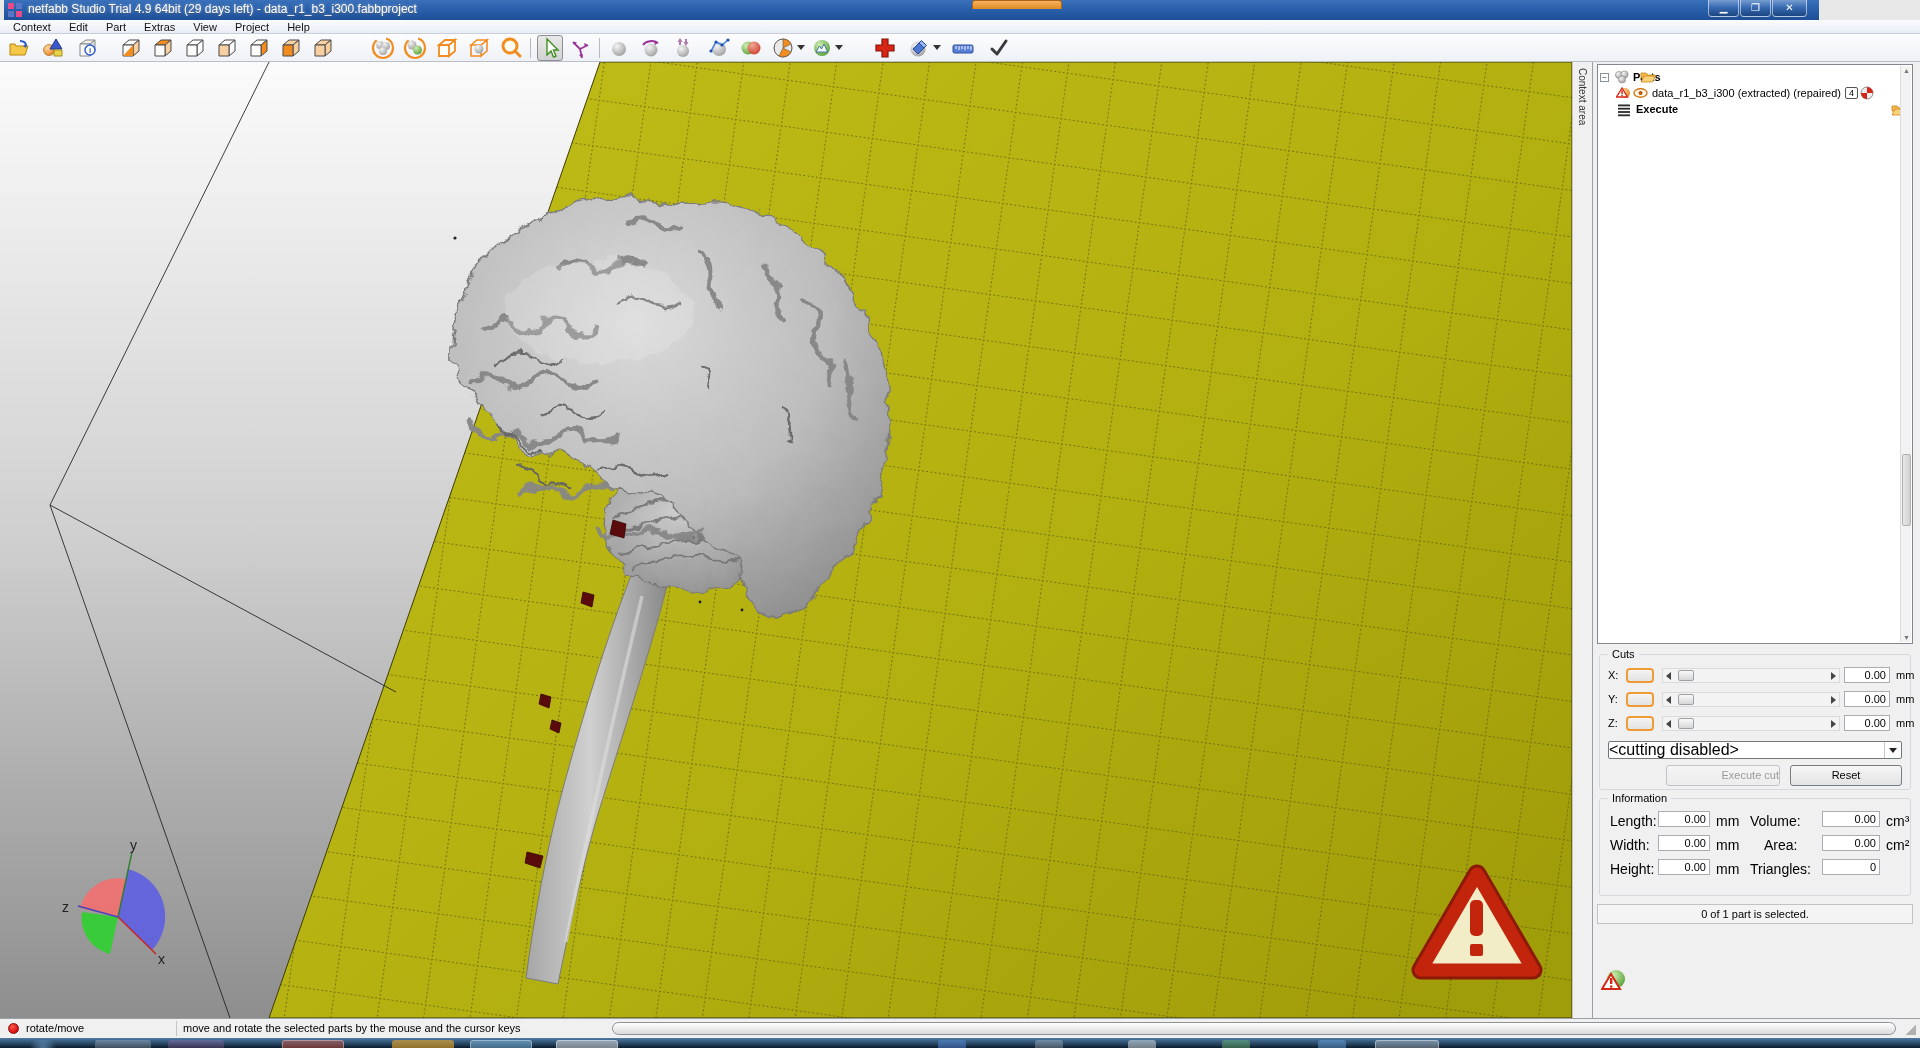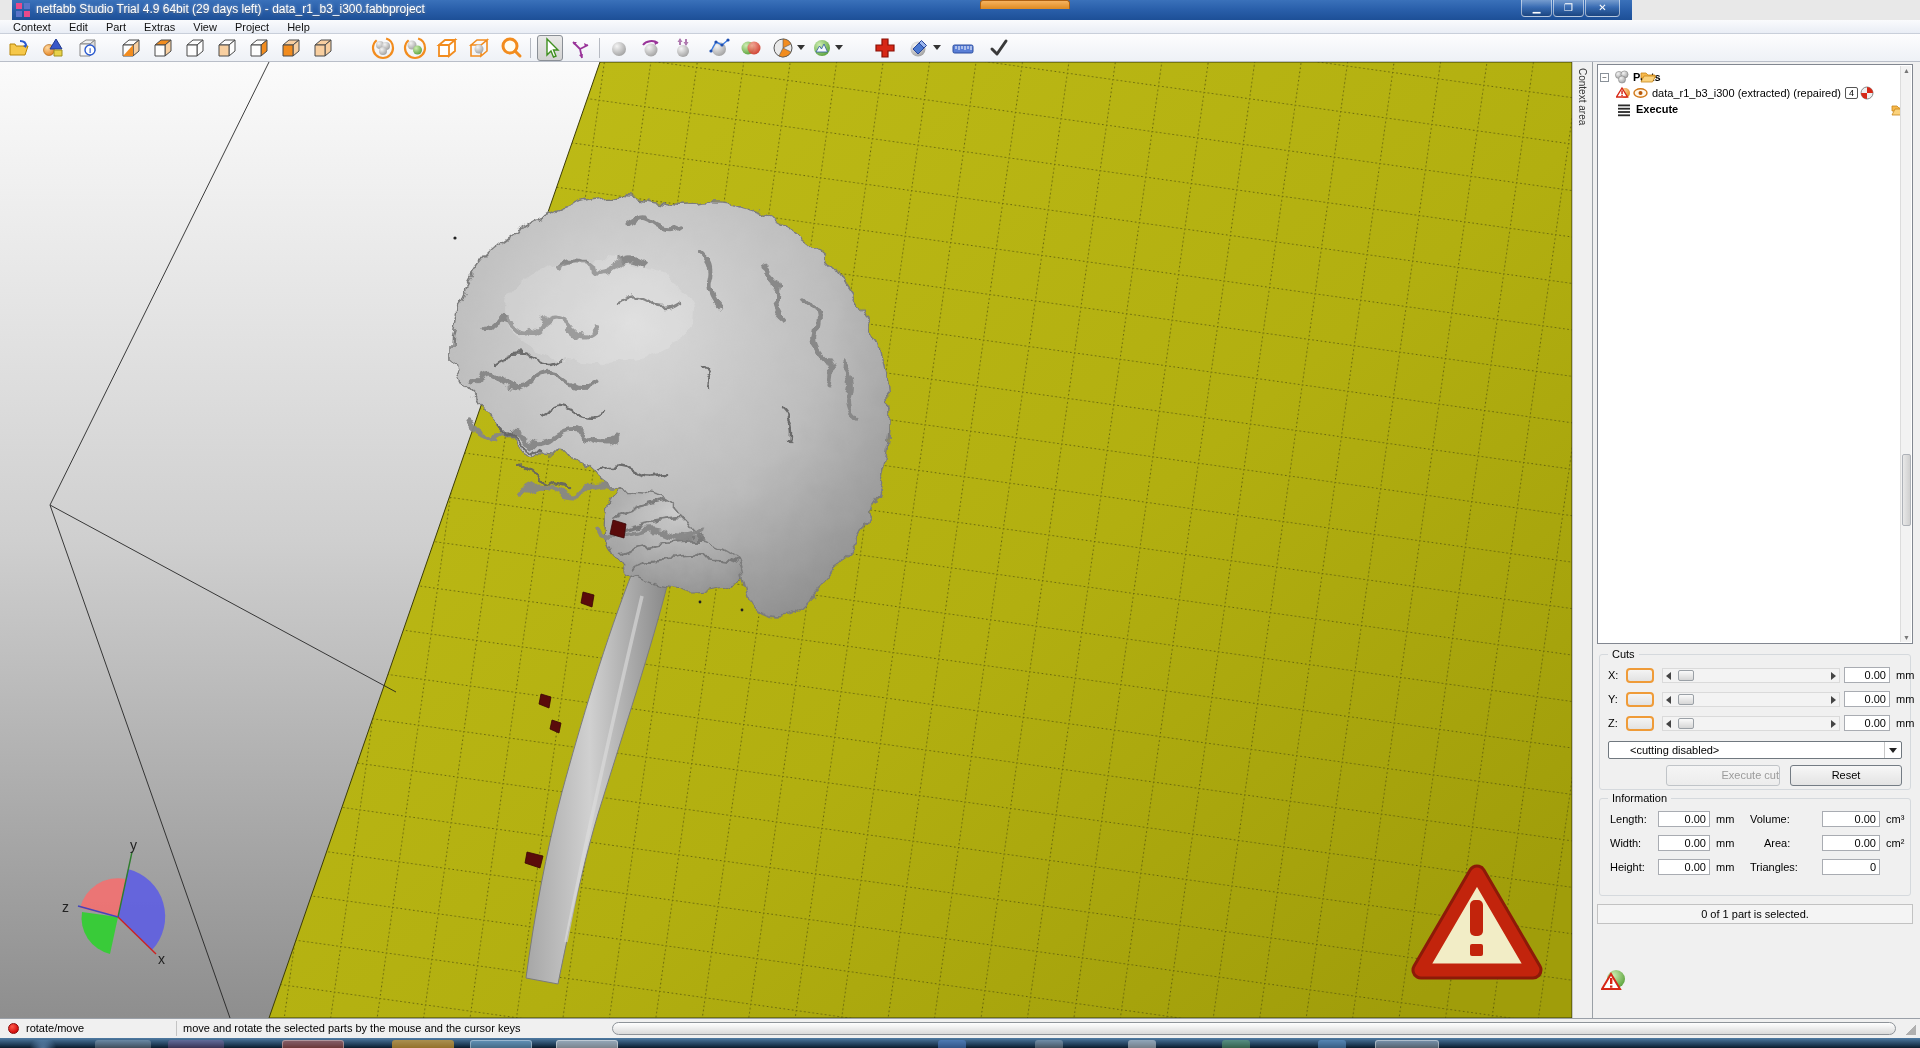--- a/index.html
+++ b/index.html
@@ -1,19 +1,19 @@
 <!DOCTYPE html>
 <html><head>
 <meta charset="utf-8">
 <style>
   html,body{margin:0;padding:0;width:1920px;height:1048px;overflow:hidden;
     font-family:"Liberation Sans",sans-serif;background:#e8e8e8;-webkit-font-smoothing:antialiased;}
   *{box-sizing:border-box;}
   
-  .titlebar{position:absolute;left:12px;top:0;width:1620px;height:20px;
+  .titlebar{position:absolute;left:4px;top:0;width:1815px;height:20px;
     background:linear-gradient(180deg,#3a71ba 0%,#2a60ab 45%,#1d4f97 100%);color:#fff;}
   .tb-logo{position:absolute;left:4px;top:3px;width:14px;height:14px;}
   .tb-title{position:absolute;left:24px;top:2px;font-size:12px;color:#fff;
     text-shadow:0 0 3px rgba(255,255,255,.6),0 1px 1px rgba(0,0,0,.4);white-space:nowrap;}
   .peek{position:absolute;left:968px;top:0;width:90px;height:9px;border-radius:3px 3px 0 0;
     background:linear-gradient(180deg,#f6b35e,#dd8a22);border:1px solid #b06212;border-bottom:none;
     filter:blur(.6px);}
   .winbtns{position:absolute;right:12px;top:0;display:flex;}
   .winbtn{width:31px;height:17px;margin-left:1px;border:1px solid rgba(255,255,255,.55);border-top:none;
     border-radius:0 0 4px 4px;background:linear-gradient(180deg,rgba(255,255,255,.30),rgba(255,255,255,.06) 45%,rgba(0,0,0,.18));
@@ -68,27 +68,27 @@
   .tri-l{width:0;height:0;border-top:4px solid transparent;border-bottom:4px solid transparent;border-right:5px solid #444;}
   .tri-r{width:0;height:0;border-top:4px solid transparent;border-bottom:4px solid transparent;border-left:5px solid #444;}
   .strack{flex:1;height:100%;position:relative;}
   .sthumb{position:absolute;left:4px;top:1px;width:16px;height:11px;border:1px solid #9aa0a6;
     background:linear-gradient(180deg,#fafafa,#d6d6d6);border-radius:2px;}
   .field{position:absolute;background:#fff;border:1px solid #a9acb2;height:16px;font-size:11px;
     text-align:right;padding:1px 3px 0 0;}
   .unit{position:absolute;top:2px;font-size:11px;}
   .ddl{position:absolute;left:8px;right:8px;top:86px;height:18px;border:1px solid #70787f;border-radius:2px;
     background:#fff;display:flex;align-items:center;}
-  .ddl .txt{flex:1;font-size:11px;margin-left:21px;}
+  .ddl .txt{flex:1;font-size:16px;}
   .ddl .dd{width:17px;height:100%;border-left:1px solid #c8c8c8;display:flex;align-items:center;justify-content:center;}
   .ddl .dd i{width:0;height:0;border-left:4px solid transparent;border-right:4px solid transparent;border-top:5px solid #222;}
   .pbtn{position:absolute;top:110px;height:21px;border:1px solid #747c84;border-radius:3px;
     background:linear-gradient(180deg,#f7f7f7,#e3e3e3);font-size:11px;text-align:center;line-height:19px;}
   .pbtn.disabled{color:#9b9b9b;border-color:#c0c4c8;background:linear-gradient(180deg,#f5f5f5,#ececec);text-align:right;}
-  .ilabel{position:absolute;top:2px;font-size:11px;}
+  .ilabel{position:absolute;top:2px;font-size:14px;}
   .selbox{position:absolute;left:4px;top:842px;width:316px;height:20px;border:1px solid #c2c2c2;
     background:#f4f4f4;text-align:center;line-height:18px;font-size:11px;}
   .panel-warn{position:absolute;left:8px;top:906px;}
   
   .statusbar{position:absolute;left:0;top:1018px;width:1920px;height:20px;background:#f0f0f0;
     border-top:1px solid #9aa0a8;font-size:11px;}
   .dot{position:absolute;left:8px;top:4px;width:11px;height:11px;border-radius:50%;
     background:radial-gradient(circle at 35% 30%,#ff5a4a,#d40f0f 70%);border:1px solid #8a0a0a;}
   .st-mode{position:absolute;left:26px;top:3px;}
   .st-div{position:absolute;left:176px;top:2px;width:1px;height:15px;background:#c4c4c4;}

